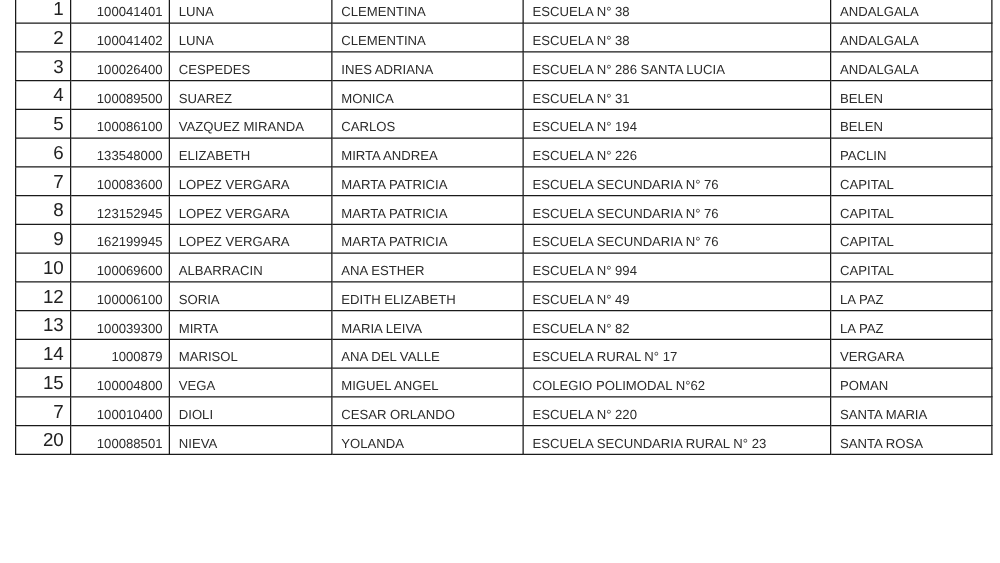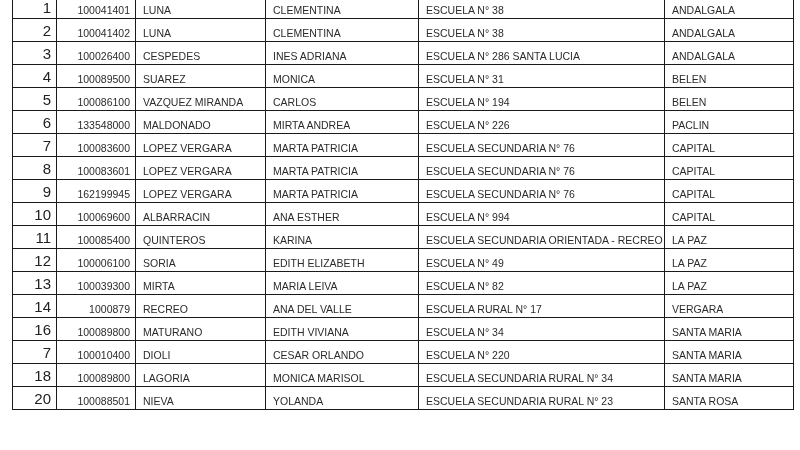--- a/index.html
+++ b/index.html
@@ -100,36 +100,36 @@
         <td class="num">5</td>
         <td class="code">100086100</td>
         <td>VAZQUEZ MIRANDA</td>
         <td>CARLOS</td>
         <td>ESCUELA N° 194</td>
         <td>BELEN</td>
       </tr>
       <tr>
         <td class="num">6</td>
         <td class="code">133548000</td>
-        <td>MALDONADO</td>
+        <td>ELIZABETH</td>
         <td>MIRTA ANDREA</td>
         <td>ESCUELA N° 226</td>
         <td>PACLIN</td>
       </tr>
       <tr>
         <td class="num">7</td>
         <td class="code">100083600</td>
         <td>LOPEZ VERGARA</td>
         <td>MARTA PATRICIA</td>
         <td>ESCUELA SECUNDARIA N° 76</td>
         <td>CAPITAL</td>
       </tr>
       <tr>
         <td class="num">8</td>
-        <td class="code">100083601</td>
+        <td class="code">123152945</td>
         <td>LOPEZ VERGARA</td>
         <td>MARTA PATRICIA</td>
         <td>ESCUELA SECUNDARIA N° 76</td>
         <td>CAPITAL</td>
       </tr>
       <tr>
         <td class="num">9</td>
         <td class="code">162199945</td>
         <td>LOPEZ VERGARA</td>
         <td>MARTA PATRICIA</td>
@@ -138,73 +138,57 @@
       </tr>
       <tr>
         <td class="num">10</td>
         <td class="code">100069600</td>
         <td>ALBARRACIN</td>
         <td>ANA ESTHER</td>
         <td>ESCUELA N° 994</td>
         <td>CAPITAL</td>
       </tr>
       <tr>
-        <td class="num">11</td>
-        <td class="code">100085400</td>
-        <td>QUINTEROS</td>
-        <td>KARINA</td>
-        <td>ESCUELA SECUNDARIA ORIENTADA - RECREO</td>
-        <td>LA PAZ</td>
-      </tr>
-      <tr>
         <td class="num">12</td>
         <td class="code">100006100</td>
         <td>SORIA</td>
         <td>EDITH ELIZABETH</td>
         <td>ESCUELA N° 49</td>
         <td>LA PAZ</td>
       </tr>
       <tr>
         <td class="num">13</td>
         <td class="code">100039300</td>
         <td>MIRTA</td>
         <td>MARIA LEIVA</td>
         <td>ESCUELA N° 82</td>
         <td>LA PAZ</td>
       </tr>
       <tr>
         <td class="num">14</td>
         <td class="code">1000879</td>
-        <td>RECREO</td>
+        <td>MARISOL</td>
         <td>ANA DEL VALLE</td>
         <td>ESCUELA RURAL N° 17</td>
         <td>VERGARA</td>
       </tr>
       <tr>
-        <td class="num">16</td>
-        <td class="code">100089800</td>
-        <td>MATURANO</td>
-        <td>EDITH VIVIANA</td>
-        <td>ESCUELA N° 34</td>
-        <td>SANTA MARIA</td>
+        <td class="num">15</td>
+        <td class="code">100004800</td>
+        <td>VEGA</td>
+        <td>MIGUEL ANGEL</td>
+        <td>COLEGIO POLIMODAL N°62</td>
+        <td>POMAN</td>
       </tr>
       <tr>
         <td class="num">7</td>
         <td class="code">100010400</td>
         <td>DIOLI</td>
         <td>CESAR ORLANDO</td>
         <td>ESCUELA N° 220</td>
-        <td>SANTA MARIA</td>
-      </tr>
-      <tr>
-        <td class="num">18</td>
-        <td class="code">100089800</td>
-        <td>LAGORIA</td>
-        <td>MONICA MARISOL</td>
-        <td>ESCUELA SECUNDARIA RURAL N° 34</td>
         <td>SANTA MARIA</td>
       </tr>
       <tr>
         <td class="num">20</td>
         <td class="code">100088501</td>
         <td>NIEVA</td>
         <td>YOLANDA</td>
         <td>ESCUELA SECUNDARIA RURAL N° 23</td>
         <td>SANTA ROSA</td>
       </tr>

